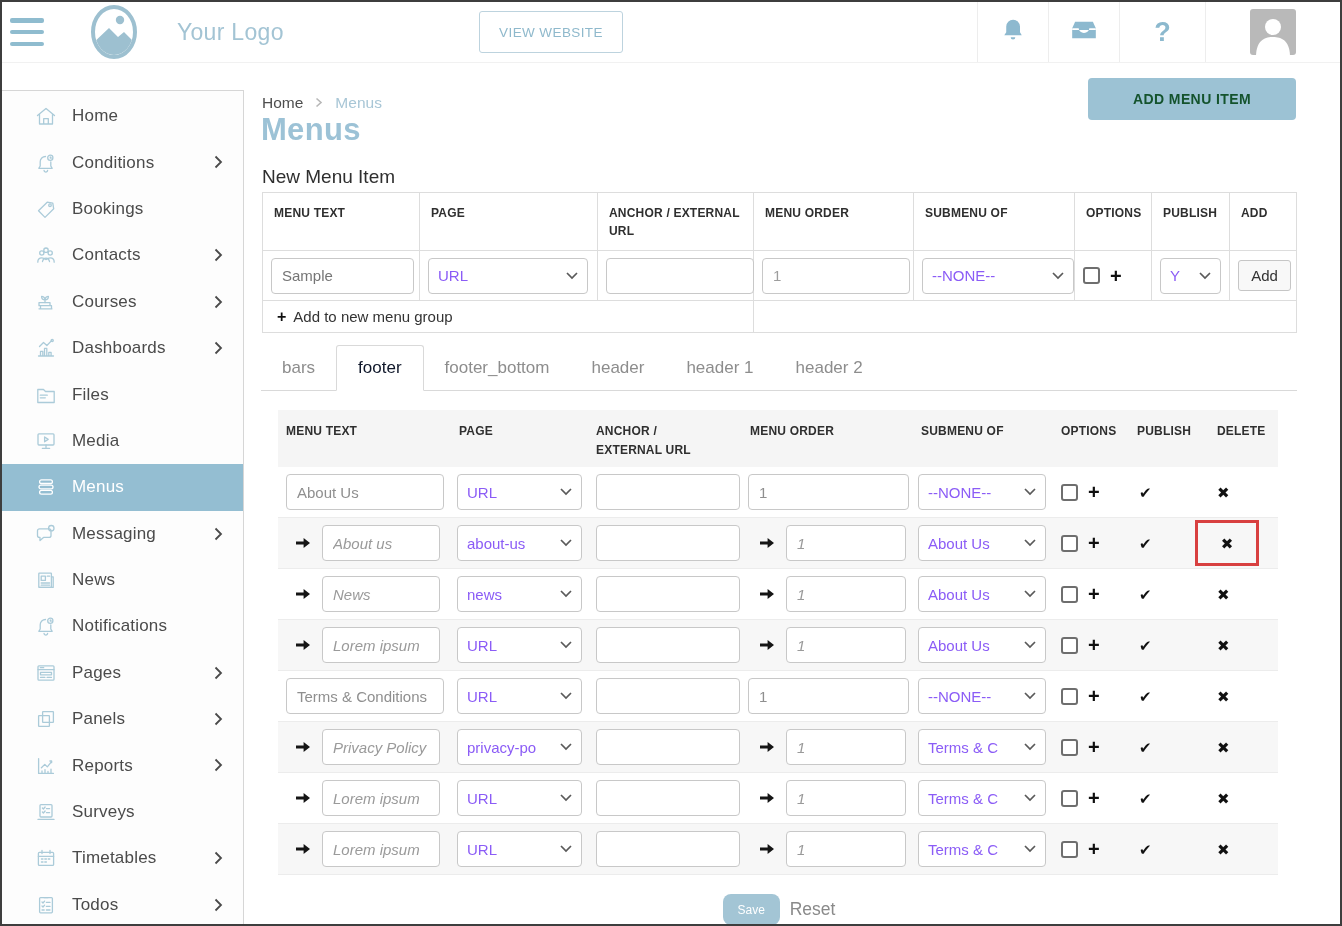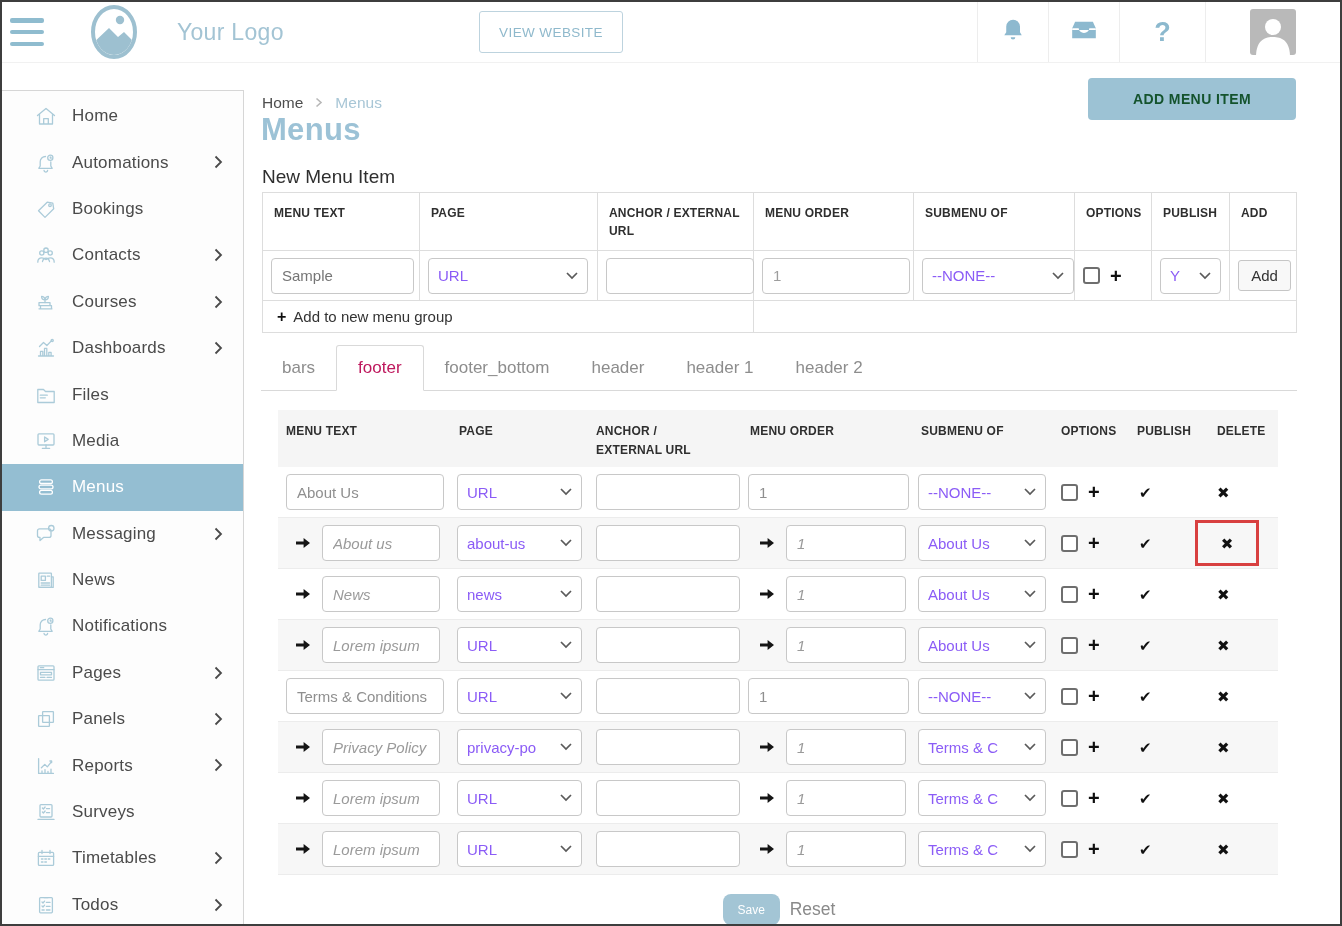--- a/index.html
+++ b/index.html
@@ -74,21 +74,21 @@
         font-size:15px;font-family:"Liberation Sans",sans-serif;cursor:pointer;}
   .n-foot .n-cell{height:32px;font-size:15px;color:#333;}
   .span3{grid-column:1/4;padding-left:14px;cursor:pointer;}
   .span5{grid-column:4/9;}
   .plus-sm{font-size:16px;font-weight:900;color:#0f0f0f;margin-right:7px;}
 
   
   .tabs{position:absolute;left:259px;top:343px;width:1036px;height:46px;display:flex;align-items:stretch;border-bottom:1px solid #d9d9d9;box-sizing:border-box;}
   .tab{display:flex;align-items:center;padding:0 21px;font-size:17px;color:#8d8d8d;cursor:pointer;}
   .tab.active{background:#fff;border:1px solid #d9d9d9;border-bottom:1px solid #fff;border-radius:3px 3px 0 0;
-        color:#be185d;margin-bottom:-1px;}
+        color:#0f172a;margin-bottom:-1px;}
 
   
   .m-table{position:absolute;left:276px;top:408px;width:1000px;}
   .m-row{display:grid;grid-template-columns:173px 137px 154px 171px 140px 66px 74px 85px;align-items:center;}
   .m-head{background:#f5f5f5;height:57px;align-items:flex-start;}
   .m-head .m-cell{padding-top:12px;font-size:12px;font-weight:bold;color:#2f2f2f;letter-spacing:.2px;line-height:1.6;}
   .m-cell{display:flex;align-items:center;padding-left:8px;box-sizing:border-box;}
   .m-head .hc-anchor span{display:block;width:100px;}
   .m-head .c-pub{padding-left:18px;}
   .m-head .c-del{padding-left:24px;}
@@ -181,21 +181,21 @@
         <span class="s-label">Home</span>
       </div>
       <div class="side-item">
         <span class="s-icon">
           <svg viewBox="0 0 24 24">
             <path d="M11.5 5.5a5.3 5.3 0 0 0-5.3 5.3v4.2L4.8 17.3h13.4L16.8 15v-4.2M10 19.3a1.8 1.8 0 0 0 3.6 0"></path>
             <circle cx="16.3" cy="6.8" r="2.6"></circle>
             <path d="M16.3 5.8v1.2h1"></path>
           </svg>
         </span>
-        <span class="s-label">Automations</span>
+        <span class="s-label">Conditions</span>
         <span class="s-chev"><svg width="9" height="14" viewBox="0 0 9 14">
             <path d="M1.5 1.5 L7 7 L1.5 12.5" fill="none" stroke="#4a4a4a" stroke-width="1.8"></path>
           </svg></span>
       </div>
       <div class="side-item">
         <span class="s-icon">
           <svg viewBox="0 0 24 24">
             <path d="M4.5 13.8 13.2 5.2l5.6 1 .9 5.6-8.7 8.6z"></path>
             <circle cx="16" cy="8.2" r="1.3"></circle>
           </svg>

